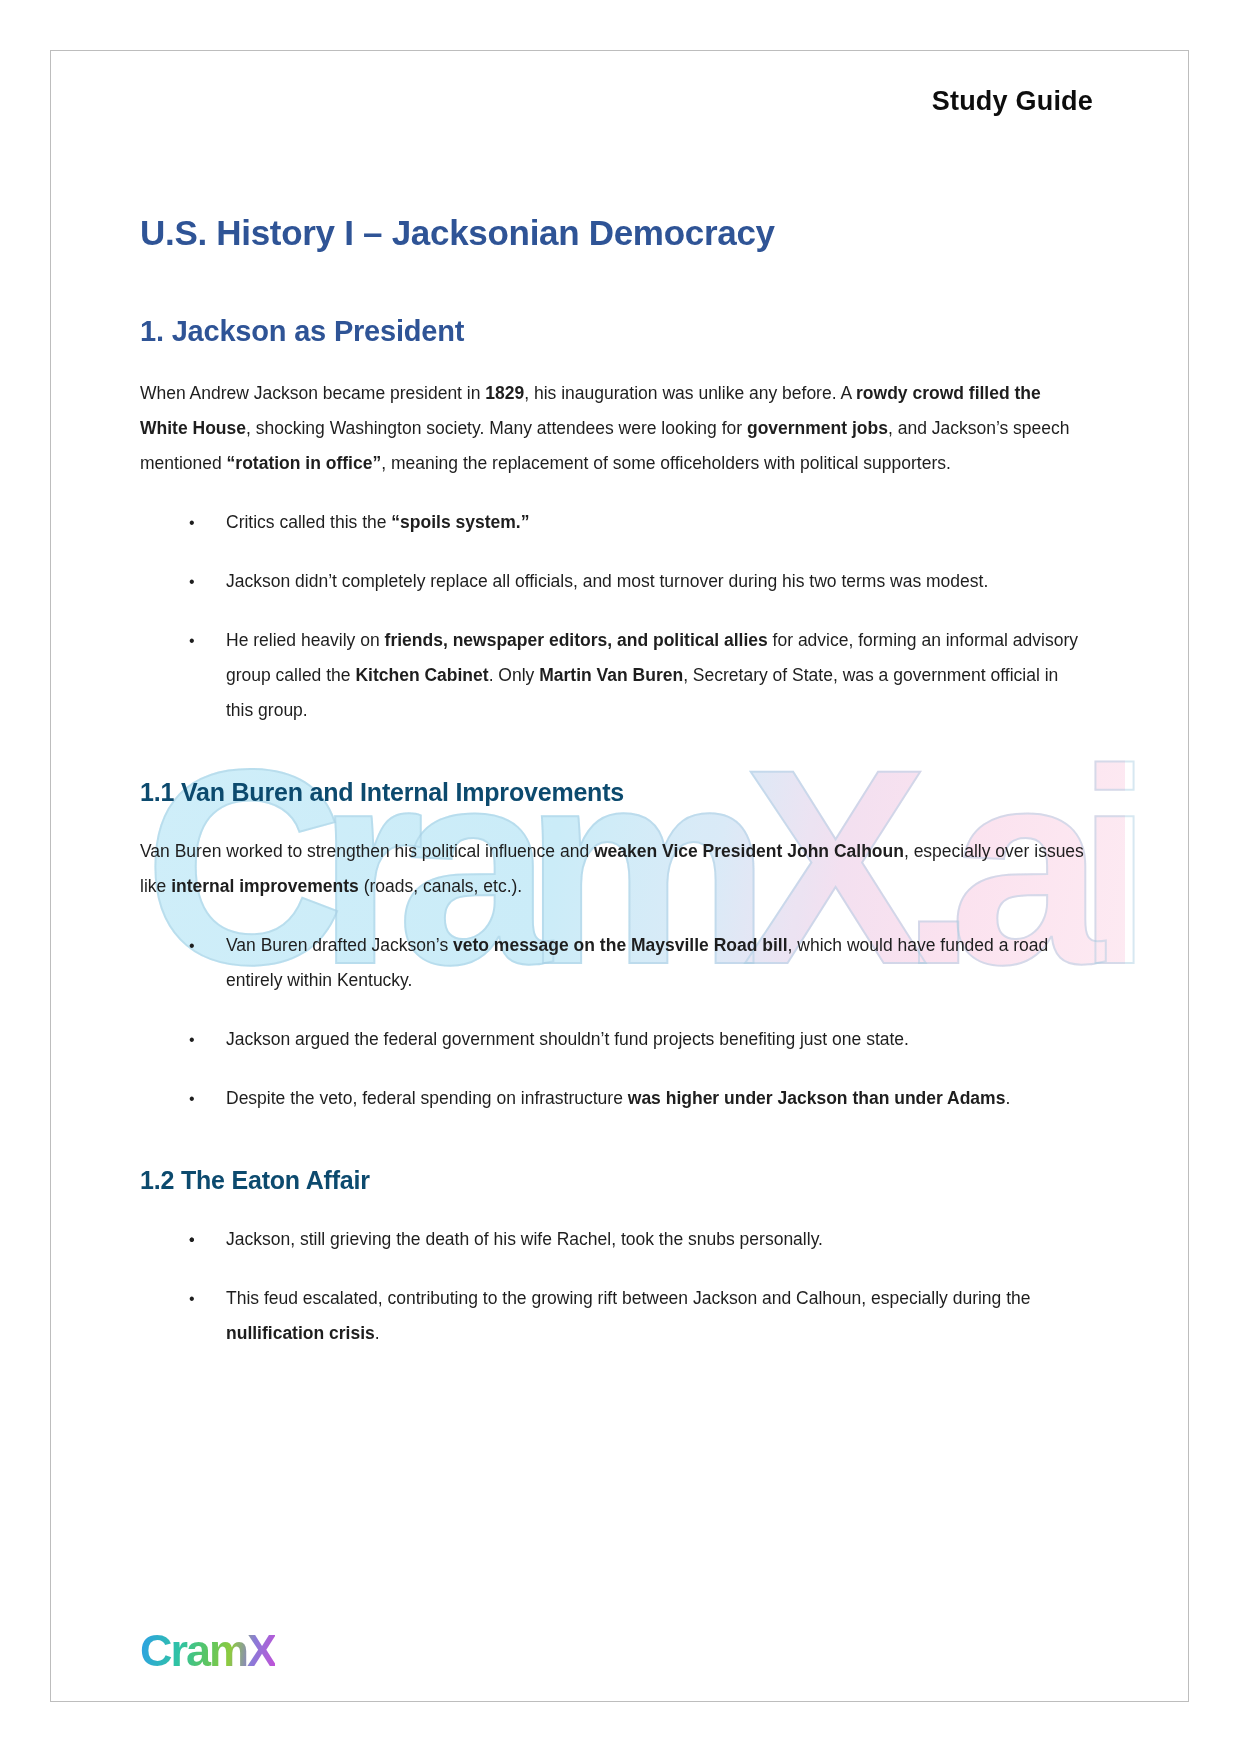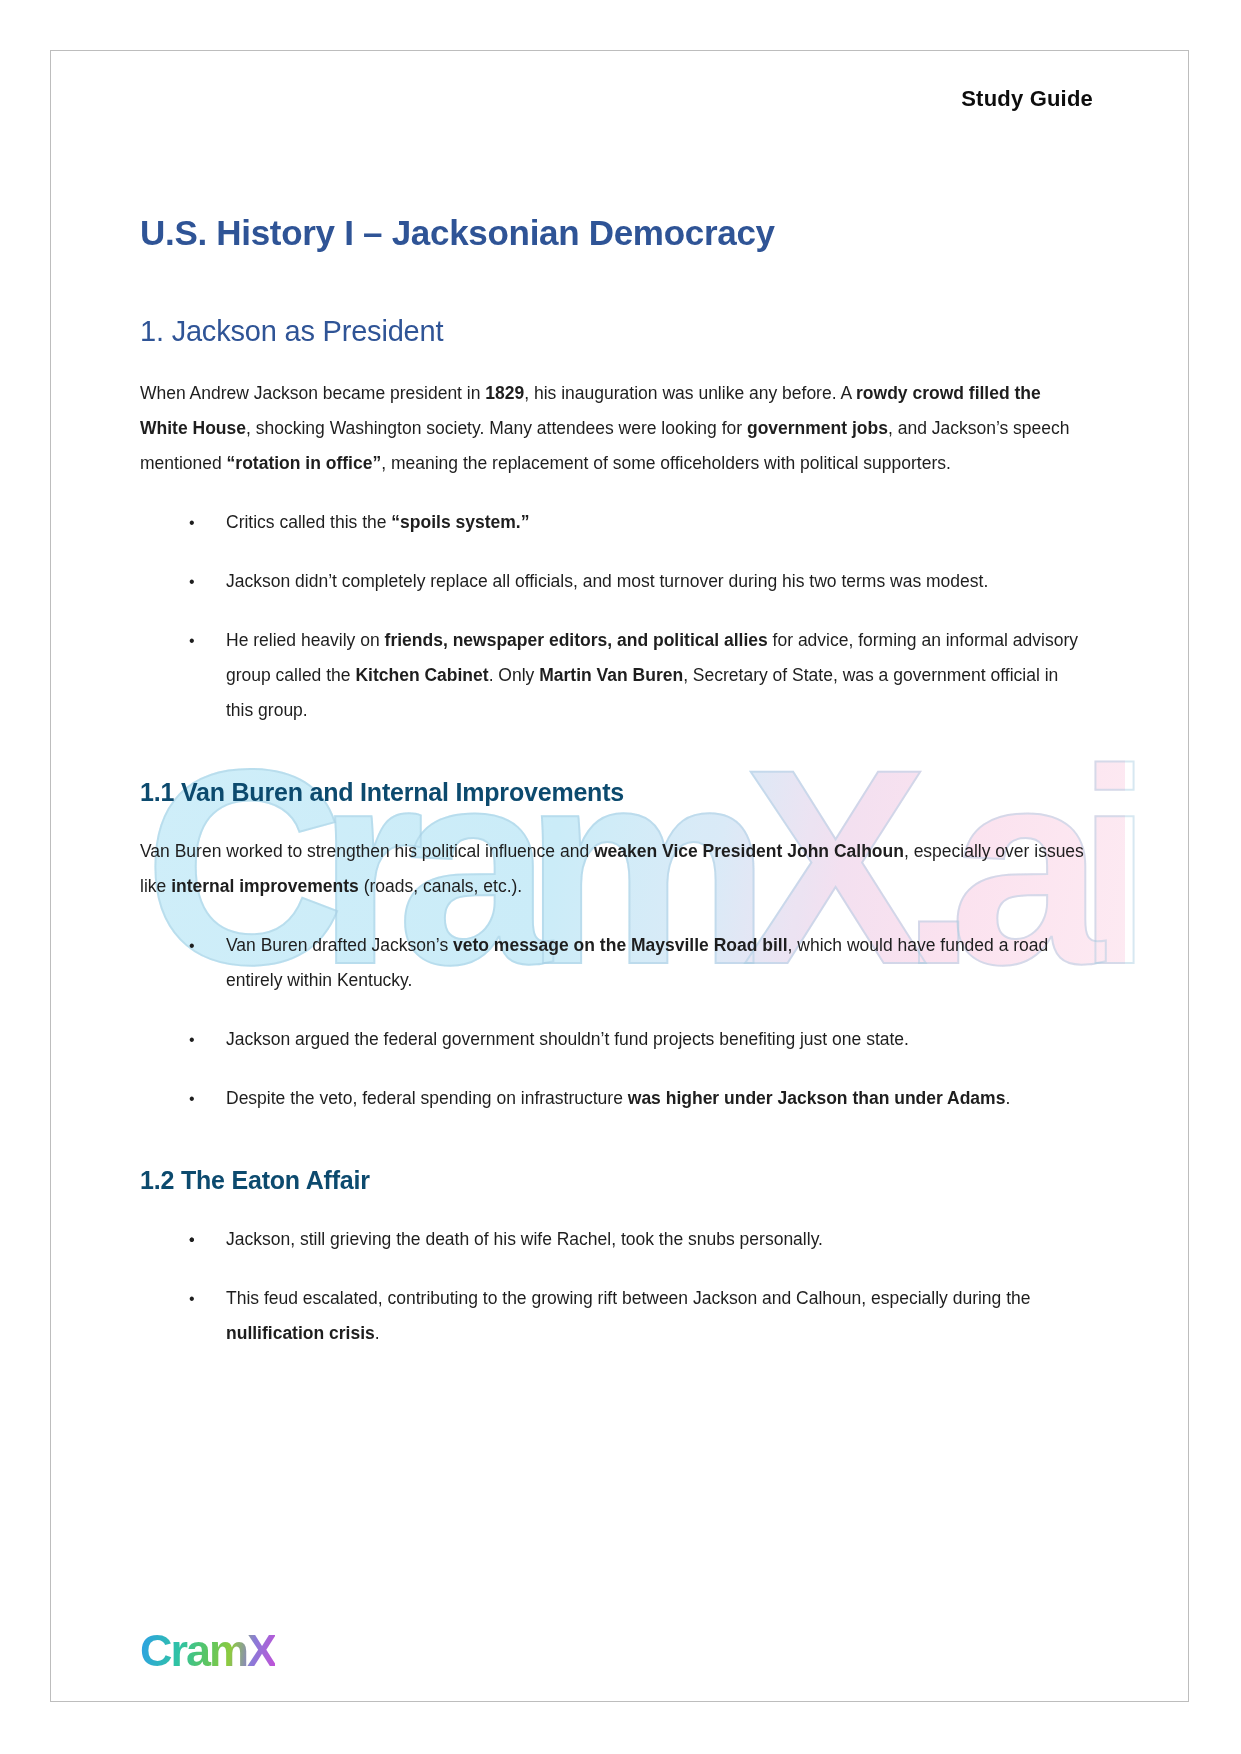--- a/index.html
+++ b/index.html
@@ -6,21 +6,21 @@
   body{
     width:1241px;height:1754px;position:relative;overflow:hidden;
     font-family:"Liberation Sans", sans-serif;color:#1e1e1e;
   }
   .page-frame{
     position:absolute;left:50px;top:50px;width:1139px;height:1652px;
     border:1px solid #bdbdbd;background:#ffffff;box-sizing:border-box;
   }
   .study-guide{
     position:absolute;top:86px;right:148px;z-index:3;
-    font-size:22px;font-weight:bold;color:#0d0d0d;letter-spacing:0.2px;
+    font-size:27px;font-weight:bold;color:#0d0d0d;letter-spacing:0.2px;
   }
   .doc-title{
     position:absolute;left:140px;top:190px;z-index:3;
     font-size:35px;color:#2F5496;letter-spacing:-0.3px;white-space:nowrap;text-align:right;
   }
   
   .watermark{
     position:absolute;left:144px;top:728px;z-index:1;
     font-size:278px;font-weight:bold;line-height:1;letter-spacing:-28px;
     white-space:nowrap;user-select:none;
@@ -29,21 +29,21 @@
     -webkit-background-clip:text;background-clip:text;
     -webkit-text-fill-color:transparent;
     -webkit-text-stroke:2px rgba(150,195,220,0.40);
     opacity:0.95;
   }
   
   .content{
     position:absolute;left:140px;top:312px;width:945px;z-index:2;
   }
   .h-main{
-    margin:0 0 26px 0;font-size:29px;line-height:38px;font-weight:400;
+    margin:0 0 26px 0;font-size:29px;line-height:38px;font-weight:700;
     color:#2F5496;letter-spacing:-0.2px;
   }
   .h-sub{
     margin:0 0 26px 0;font-size:25px;line-height:32px;font-weight:bold;
     color:#0c4a6e;letter-spacing:-0.2px;
   }
   .doc-section + .doc-section{margin-top:48px;}
   .body-p{
     margin:0 0 24px 0;font-size:17.5px;line-height:35px;color:#1e1e1e;
   }

